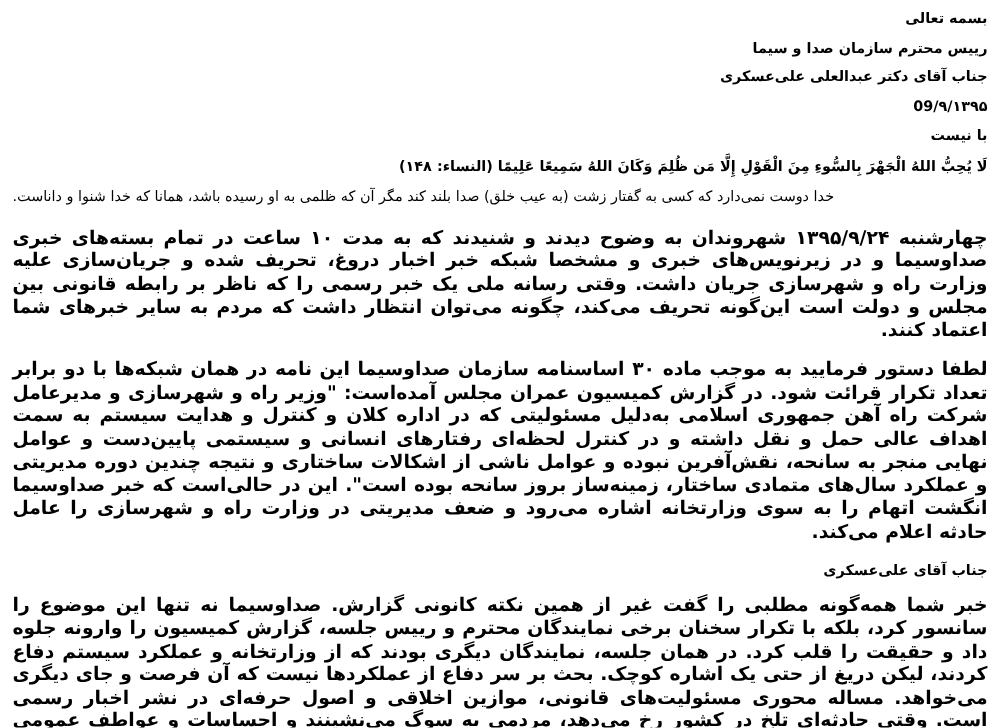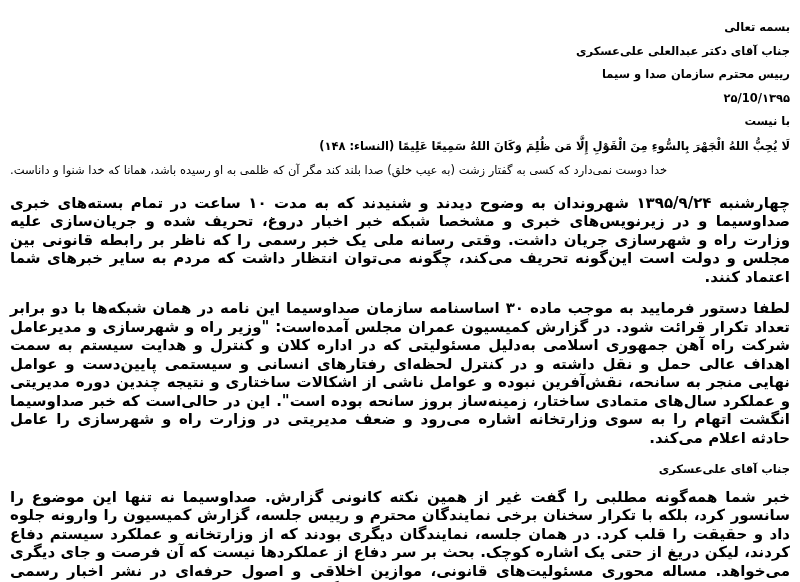--- a/index.html
+++ b/index.html
@@ -13,21 +13,21 @@
     overflow: hidden;
     direction: rtl;
     font-family: "DejaVu Sans", sans-serif;
     color: #000000;
     -webkit-font-smoothing: antialiased;
   }
   .page {
     box-sizing: border-box;
     width: 800px;
     height: 582px;
-    padding: 16px 10px 0 10px;
+    padding: 3px 10px 0 10px;
     background: #ffffff;
   }
   .header-line {
     font-size: 11.5px;
     font-weight: bold;
     line-height: 23.5px;
     text-align: right;
     white-space: nowrap;
   }
   .verse-line {
@@ -58,23 +58,23 @@
     text-align: right;
     margin: 0 0 9px 0;
   }
 </style>
 </head>
 <body>
 
 <div class="page">
 
   <div class="header-line">بسمه تعالی</div>
+  <div class="header-line">رییس محترم سازمان صدا و سیما</div>
   <div class="header-line">جناب آقای دکتر عبدالعلی علی‌عسکری</div>
-  <div class="header-line">رییس محترم سازمان صدا و سیما</div>
-  <div class="header-line">۲۵/10/۱۳۹۵</div>
+  <div class="header-line">09/۹/۱۳۹۵</div>
   <div class="header-line">با نیست</div>
 
   <div class="verse-line">لَا يُحِبُّ اللهُ الْجَهْرَ بِالسُّوءِ مِنَ الْقَوْلِ إِلَّا مَن ظُلِمَ وَكَانَ اللهُ سَمِيعًا عَلِيمًا (النساء: ۱۴۸)</div>
   <div class="translation-line">خدا دوست نمی‌دارد که کسی به گفتار زشت (به عیب خلق) صدا بلند کند مگر آن که ظلمی به او رسیده باشد، همانا که خدا شنوا و داناست.</div>
 
   <p class="para">چهارشنبه ۱۳۹۵/۹/۲۴ شهروندان به وضوح دیدند و شنیدند که به مدت ۱۰ ساعت در تمام بسته‌های خبری صداوسیما و در زیرنویس‌های خبری و مشخصا شبکه خبر اخبار دروغ، تحریف شده و جریان‌سازی علیه وزارت راه و شهرسازی جریان داشت. وقتی رسانه ملی یک خبر رسمی را که ناظر بر رابطه قانونی بین مجلس و دولت است این‌گونه تحریف می‌کند، چگونه می‌توان انتظار داشت که مردم به سایر خبرهای شما اعتماد کنند.</p>
 
   <p class="para">لطفا دستور فرمایید به موجب ماده ۳۰ اساسنامه سازمان صداوسیما این نامه در همان شبکه‌ها با دو برابر تعداد تکرار قرائت شود. در گزارش کمیسیون عمران مجلس آمده‌است: "وزیر راه و شهرسازی و مدیرعامل شرکت راه آهن جمهوری اسلامی به‌دلیل مسئولیتی که در اداره کلان و کنترل و هدایت سیستم به سمت اهداف عالی حمل و نقل داشته و در کنترل لحظه‌ای رفتارهای انسانی و سیستمی پایین‌دست و عوامل نهایی منجر به سانحه، نقش‌آفرین نبوده و عوامل ناشی از اشکالات ساختاری و نتیجه چندین دوره مدیریتی و عملکرد سال‌های متمادی ساختار، زمینه‌ساز بروز سانحه بوده است". این در حالی‌است که خبر صداوسیما انگشت اتهام را به سوی وزارتخانه اشاره می‌رود و ضعف مدیریتی در وزارت راه و شهرسازی را عامل حادثه اعلام می‌کند.</p>
 
   <div class="subheading">جناب آقای علی‌عسکری</div>

